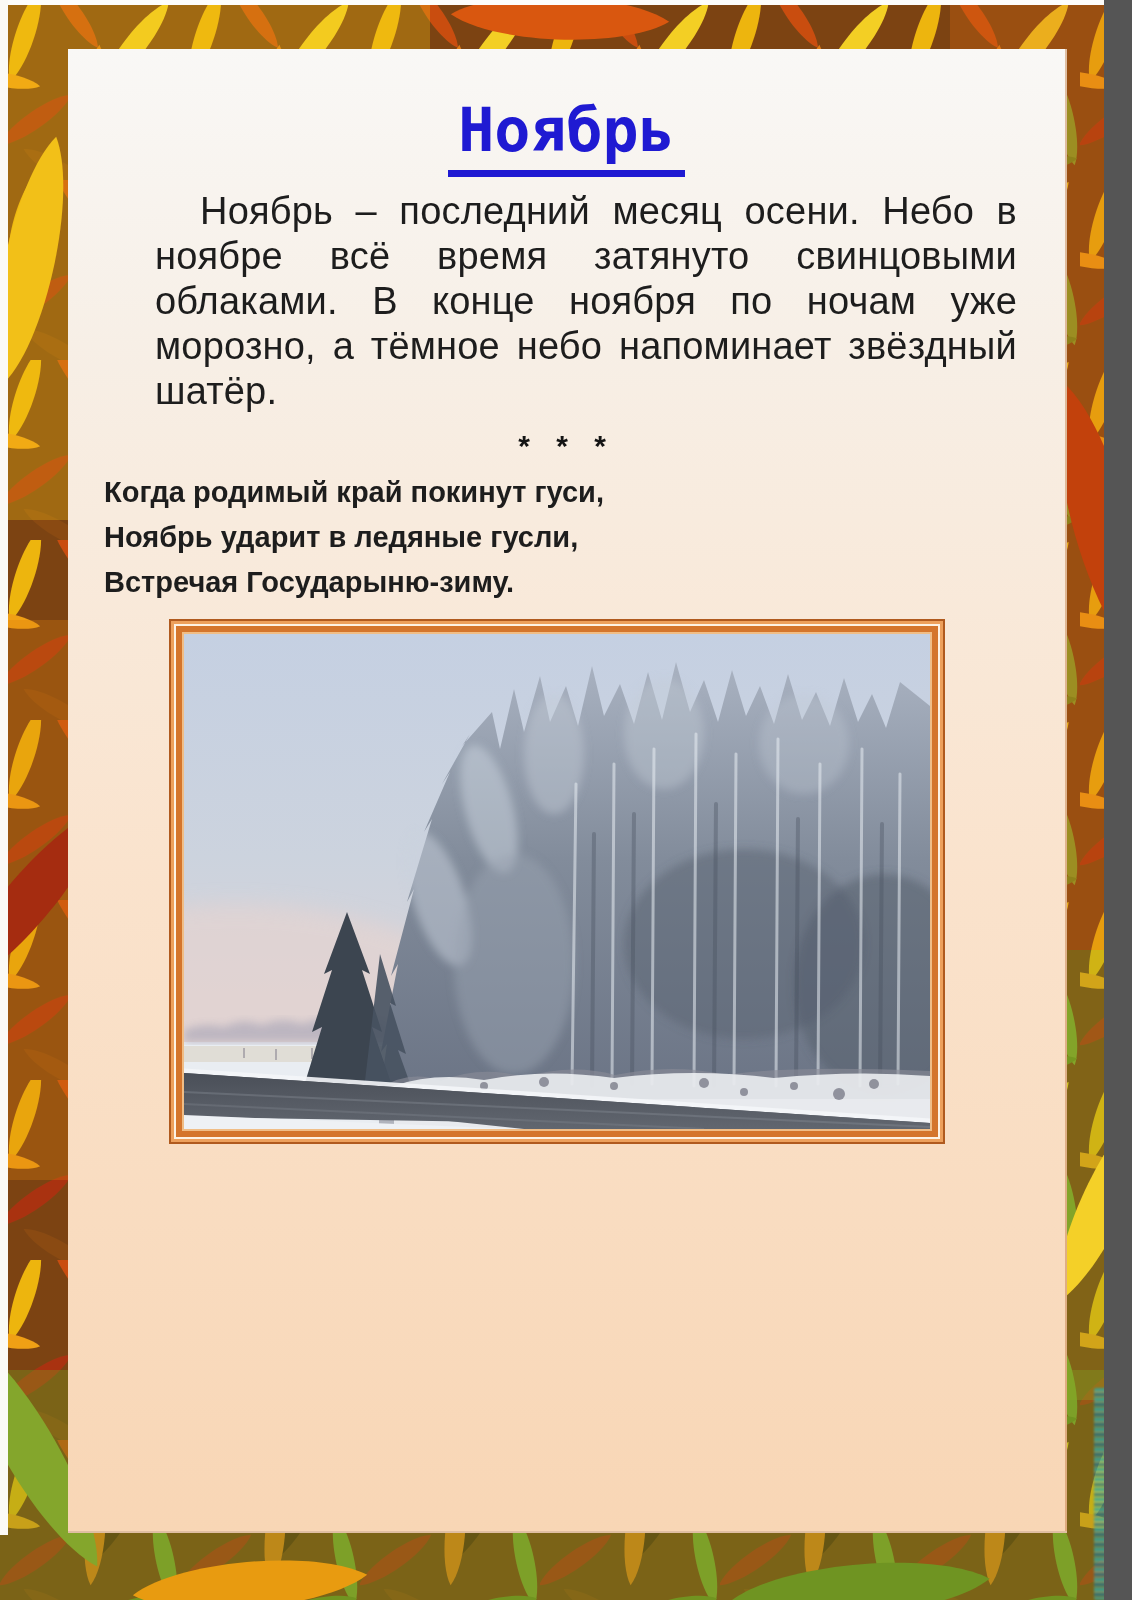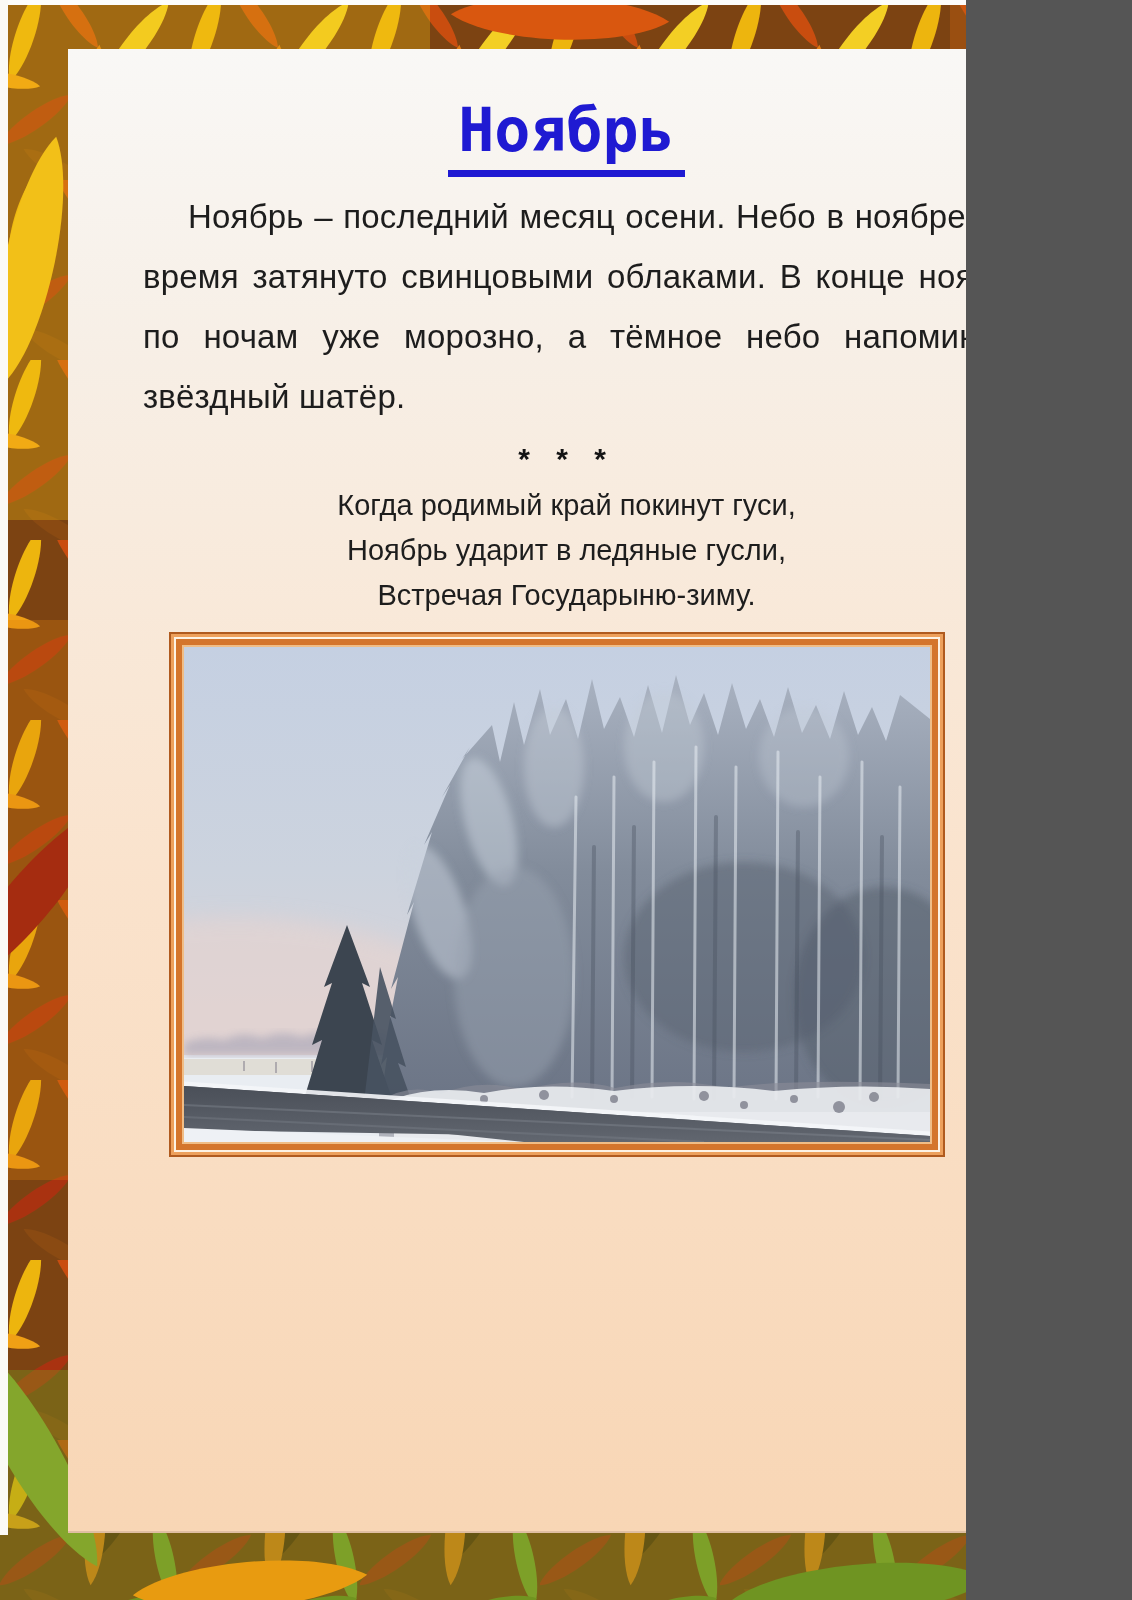--- a/index.html
+++ b/index.html
@@ -1,17 +1,17 @@
 <!DOCTYPE html>
 <html><head>
 <meta charset="utf-8">
 <style>
   html,body{margin:0;padding:0;}
   body{font-family:"Liberation Sans", sans-serif; background:#555;}
-  .canvas{position:relative;width:966px;height:1600px;overflow:hidden;background:#7c4312;}
+  .canvas{position:relative;width:1104px;height:1600px;overflow:hidden;background:#7c4312;}
   .leaves-svg{position:absolute;left:0;top:0;width:1132px;height:1600px;display:block;}
   .edge-strip-top{position:absolute;left:0;top:0;width:1132px;height:5px;background:#fdfdfb;}
   .edge-strip-left{position:absolute;left:0;top:0;width:8px;height:1535px;background:#fbfaf6;}
 
   .page{
     position:absolute;left:68px;top:49px;width:999px;height:1484px;
     box-sizing:border-box;
     background:linear-gradient(180deg,#f9f8f6 0%,#f7efe6 20%,#fae3cd 55%,#f8d6b5 100%);
     border-right:2px solid rgba(190,120,60,.45);
     border-bottom:2px solid rgba(190,120,60,.45);
@@ -20,28 +20,28 @@
 
   .title-wrap{text-align:center;margin:0 0 10px -39px;}
   .title{
     display:inline-block;
     font-family:"DejaVu Sans Mono","Liberation Mono",monospace;
     font-weight:bold;font-size:60px;line-height:72px;color:#1f1ad2;
     border-bottom:7px solid #1f1ad2;padding:0 10px 4px 10px;
   }
 
   .body-text p{
-    margin:0;font-size:33px;line-height:60px;color:#1d1d1d;
+    margin:12px;font-size:38px;line-height:45px;color:#1d1d1d;
     text-align:justify;text-indent:45px;letter-spacing:.2px;
   }
   .separator{
     margin:12px 0 4px -39px;text-align:center;
     font-size:30px;font-weight:bold;color:#141414;letter-spacing:9px;line-height:40px;
   }
-  .poem{margin-left:-39px;text-align:center;}
+  .poem{margin-left:-39px;text-align:left;font-weight:bold;}
   .poem div{font-size:29px;line-height:45px;color:#1d1d1d;}
 
   .photo-block{margin:14px 0 0 26px;width:776px;}
   .photo-frame{box-sizing:border-box;width:776px;border:2px solid #b05a1e;background:#eda05c;padding:3px;}
   .pf2{box-sizing:border-box;border:2px solid #fdf2e4;background:#d4752c;padding:6px;}
   .pf3{box-sizing:border-box;border:2px solid #f0bd86;line-height:0;background:#ccd8ea;}
   .photo-svg{display:block;width:746px;height:495px;}
 
   .edge-watermark{
     position:absolute;left:1094px;top:1388px;width:15px;height:212px;

